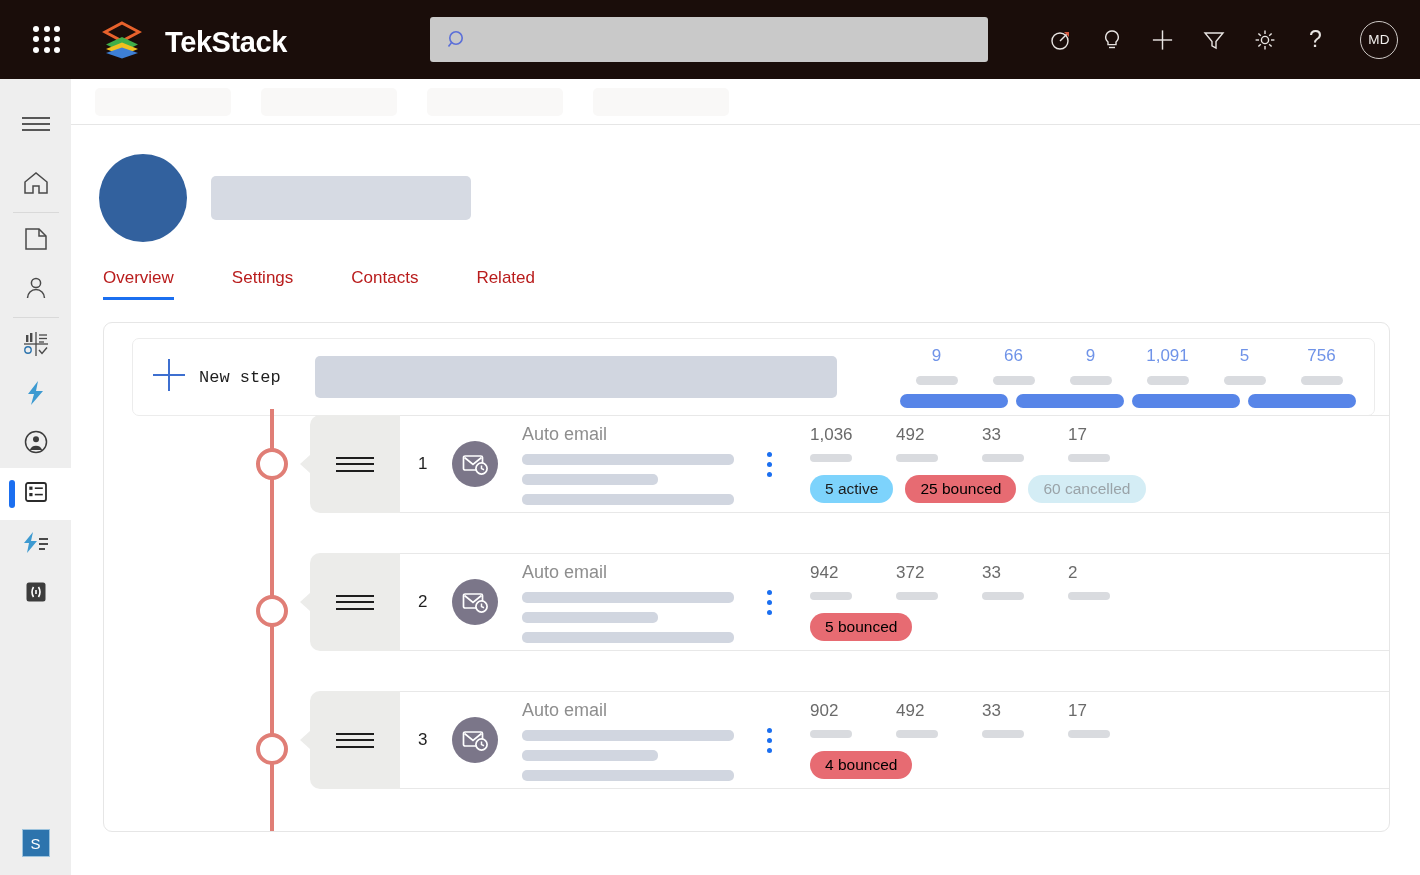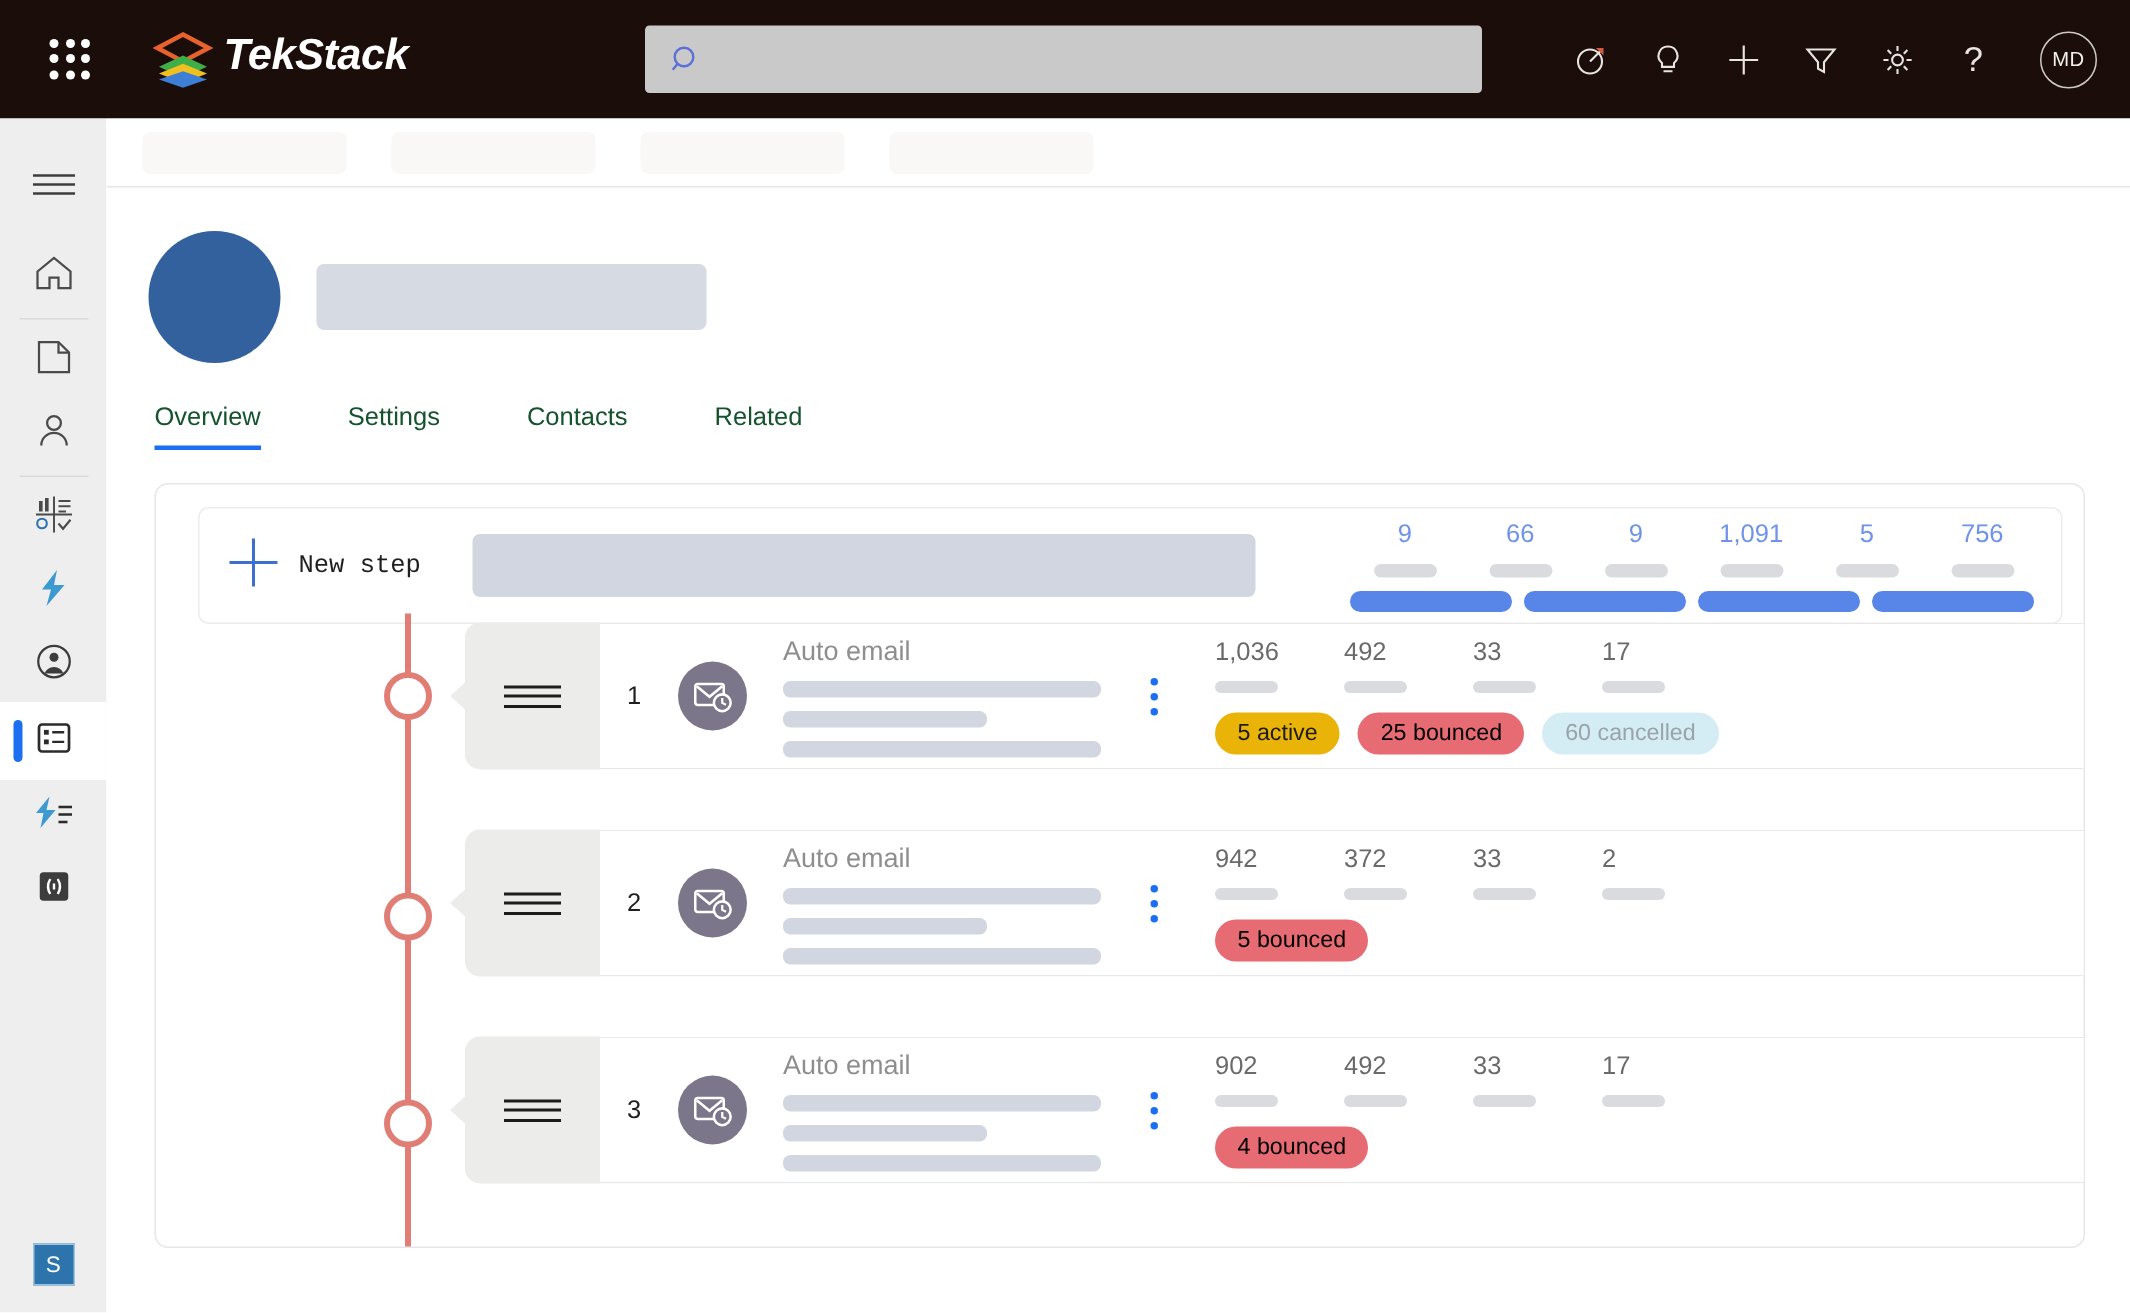--- a/index.html
+++ b/index.html
@@ -12,21 +12,21 @@
 
   
   .topbar {
     position:absolute; top:0; left:0; width:1420px; height:79px;
     background:#1a0d0a; display:flex; align-items:center;
   }
   .waffle { margin-left:30px; width:34px; height:34px;
     display:grid; grid-template-columns:repeat(3,1fr); grid-template-rows:repeat(3,1fr);
     gap:4px; padding:3px; cursor:pointer; }
   .waffle i { display:block; width:6px; height:6px; border-radius:50%; background:#fff; }
-  .brand { display:flex; align-items:flex-start; margin-left:38px; gap:7px; cursor:pointer;font-style:italic; }
+  .brand { display:flex; align-items:flex-end; margin-left:38px; gap:23px; cursor:pointer; }
   .brand-mark { width:40px; height:38px; position:relative; }
   .brand-text { color:#fff; font-size:29px; font-weight:600; letter-spacing:-.4px;
     font-family:"Liberation Sans", sans-serif; }
   .searchwrap { position:absolute; left:430px; top:17px; width:558px; height:45px; }
   .searchbox {
     width:100%; height:100%; background:#c9c9c9; border:none; border-radius:3px;
     padding-left:46px; font-size:15px; color:#333;
     font-family:"Liberation Sans", sans-serif;
   }
   .search-ico { position:absolute; left:17px; top:13px; pointer-events:none; }
@@ -64,21 +64,21 @@
   .main { position:absolute; left:71px; top:79px; width:1349px; height:796px; background:#fff; }
   .crumbrow { height:46px; display:flex; align-items:center; gap:30px; padding-left:24px;
     border-bottom:1px solid #e6e6e6; }
   .crumb-sk { height:28px; border-radius:5px; background:#f9f8f7; }
 
   .rec-head { padding:29px 0 0 28px; display:flex; align-items:center; gap:24px; }
   .rec-avatar { width:88px; height:88px; border-radius:50%; background:#32619e; }
   .rec-title-sk { width:260px; height:44px; border-radius:5px; background:#d6dae3; }
 
   .tabs { display:flex; gap:0; padding-left:32px; margin-top:26px; }
-  .tab { padding:0 28px 12px 0; margin-right:30px; font-size:17px; color:#14532d;
+  .tab { padding:0 28px 12px 0; margin-right:30px; font-size:17px; color:#b91c1c;
     cursor:pointer; position:relative; }
   .tab.active { }
   .tab.active::after {
     content:""; position:absolute; left:0; right:28px; bottom:0; height:3.5px; background:#1b6ff0;
   }
 
   
   .panel {
     margin:22px 30px 0 32px; height:510px; border:1px solid #e6e6e6; border-radius:9px;
     background:#fff; position:relative; overflow:hidden;
@@ -136,21 +136,21 @@
   .dots-btn i { width:5px; height:5px; border-radius:50%; background:#1b6ff0; display:block; }
 
   .step-stats { margin-left:30px; }
   .step-stat-nums { display:flex; }
   .sstat { width:86px; }
   .sstat-val { font-size:17px; color:#6a6a6a; }
   .sstat-sk { width:42px; height:8px; border-radius:5px; background:#d9dbdf; margin-top:9px; }
   .badges { display:flex; gap:12px; margin-top:13px; }
   .badge { height:28px; border-radius:14px; display:flex; align-items:center;
     padding:0 15px; font-size:15.5px; }
-  .badge.active { background:#eab308; color:#1c1c1c; }
+  .badge.active { background:#7dd3fc; color:#1c1c1c; }
   .badge.bounced { background:#e76b72; color:#000000; }
   .badge.cancelled { background:#d4edf5; color:#9aa3a8; }
 </style>
 </head>
 <body>
 
 <div class="app">
 
   <div class="topbar">
     <div class="waffle">

